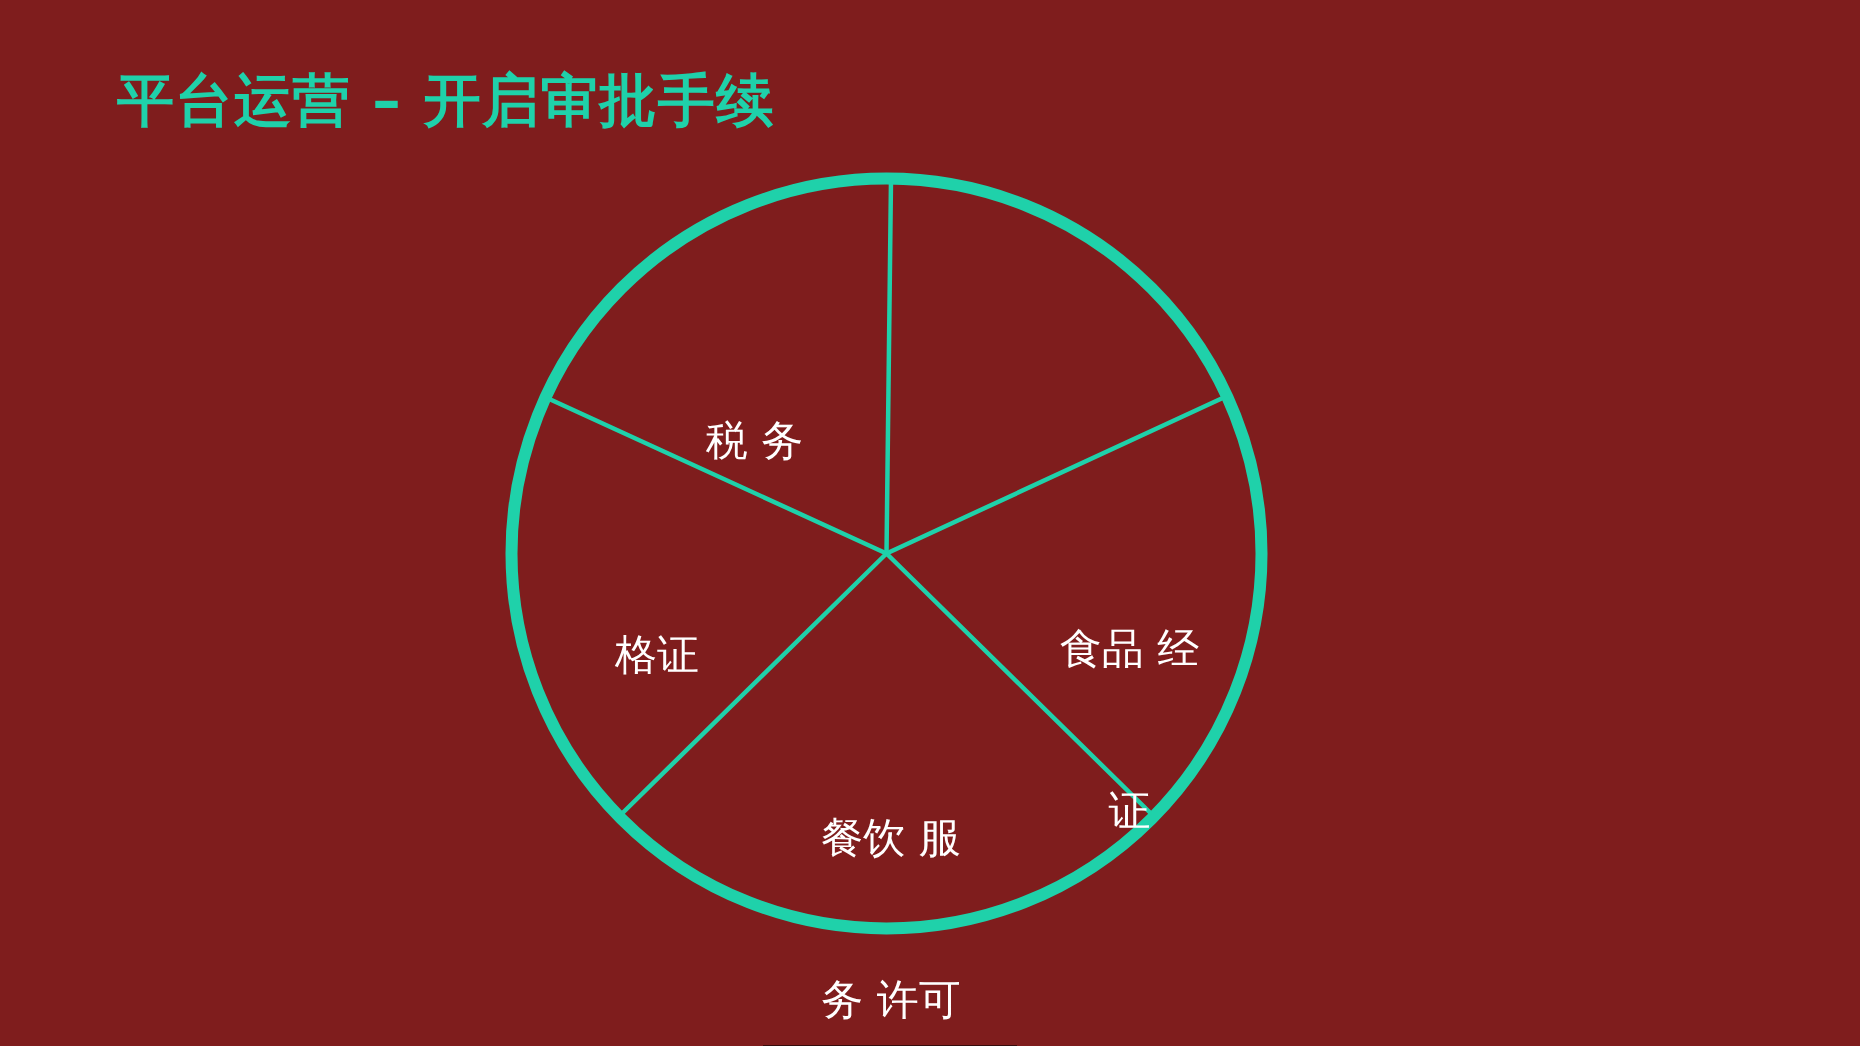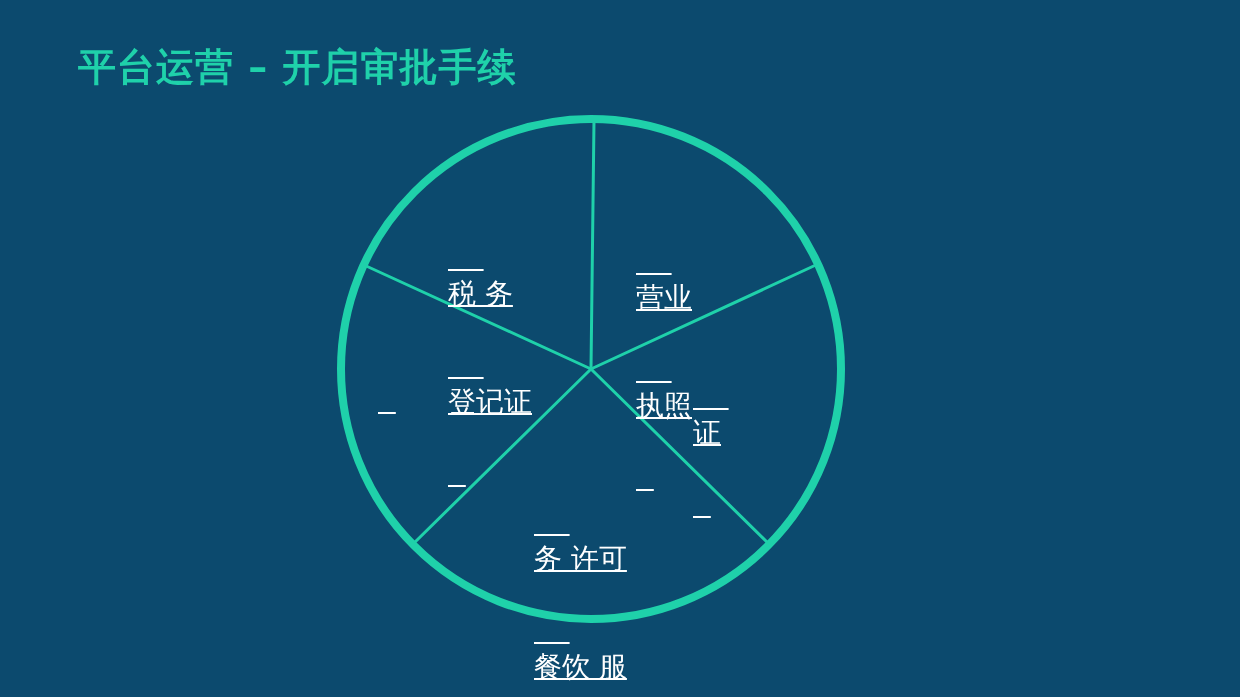--- a/index.html
+++ b/index.html
@@ -12,21 +12,21 @@
       height: 697px;
       position: relative;
       overflow: hidden;
       font-family: "DejaVu Sans", "Liberation Sans", sans-serif;
     }
     .slide {
       position: absolute;
       left: 0; top: 0;
       width: 1240px;
       height: 697px;
-      background: #0c4a6e;
+      background: #7f1d1d;
     }
     .title {
       position: absolute;
       left: 78px;
       top: 44px;
       font-size: 38px;
       line-height: 46px;
       font-weight: bold;
       color: #1fd1aa;
       letter-spacing: 1px;
@@ -36,24 +36,23 @@
       position: absolute;
       left: 0; top: 0;
       width: 1240px;
       height: 697px;
     }
     .seg-label {
       position: absolute;
       color: #ffffff;
       font-size: 28px;
       line-height: 36px;
-      text-align: left;
+      text-align: center;
       white-space: pre;
       font-weight: normal;
-      text-decoration: underline;
     }
     .seg-label .line { display: block; }
   </style>
 </head>
 <body>
 
 <div class="slide">
   <div class="title">平台运营 – 开启审批手续</div>
 
   <svg class="diagram" width="1240" height="697" viewBox="0 0 1240 697" xmlns="http://www.w3.org/2000/svg">
@@ -62,33 +61,30 @@
       <line x1="591" y1="369" x2="818" y2="264"></line>
       <line x1="591" y1="369" x2="770" y2="545"></line>
       <line x1="591" y1="369" x2="413" y2="544"></line>
       <line x1="591" y1="369" x2="364" y2="265"></line>
     </g>
     <circle cx="591" cy="369" r="250" fill="none" stroke="#1fd1aa" stroke-width="8"></circle>
   </svg>
 
   <div class="seg-label" style="left:448px; top:204px; width:110px;">
     <span class="line">税 务</span>
-    <span class="line">登记证</span>
   </div>
 
-  <div class="seg-label" style="left:636px; top:208px; width:92px;">
-    <span class="line">营业</span>
-    <span class="line">执照</span>
-  </div>
 
   <div class="seg-label" style="left:693px; top:343px; width:120px;">
+    <span class="line">食品 经</span>
     <span class="line">证</span>
   </div>
 
   <div class="seg-label" style="left:534px; top:469px; width:120px;">
+    <span class="line">餐饮 服</span>
     <span class="line">务 许可</span>
-    <span class="line">餐饮 服</span>
     
   </div>
 
   <div class="seg-label" style="left:378px; top:347px; width:120px;">
+    <span class="line">格证</span>
   </div>
 </div>
 
 </body></html>

